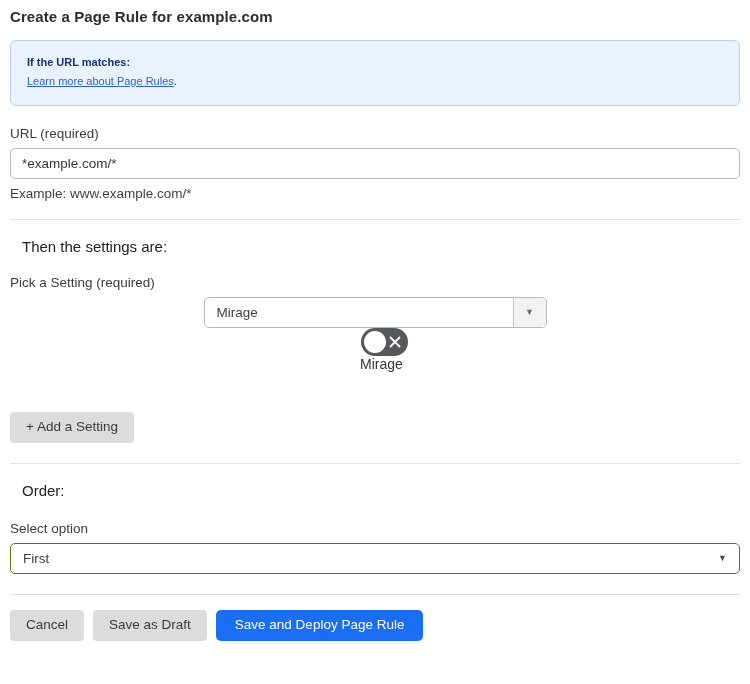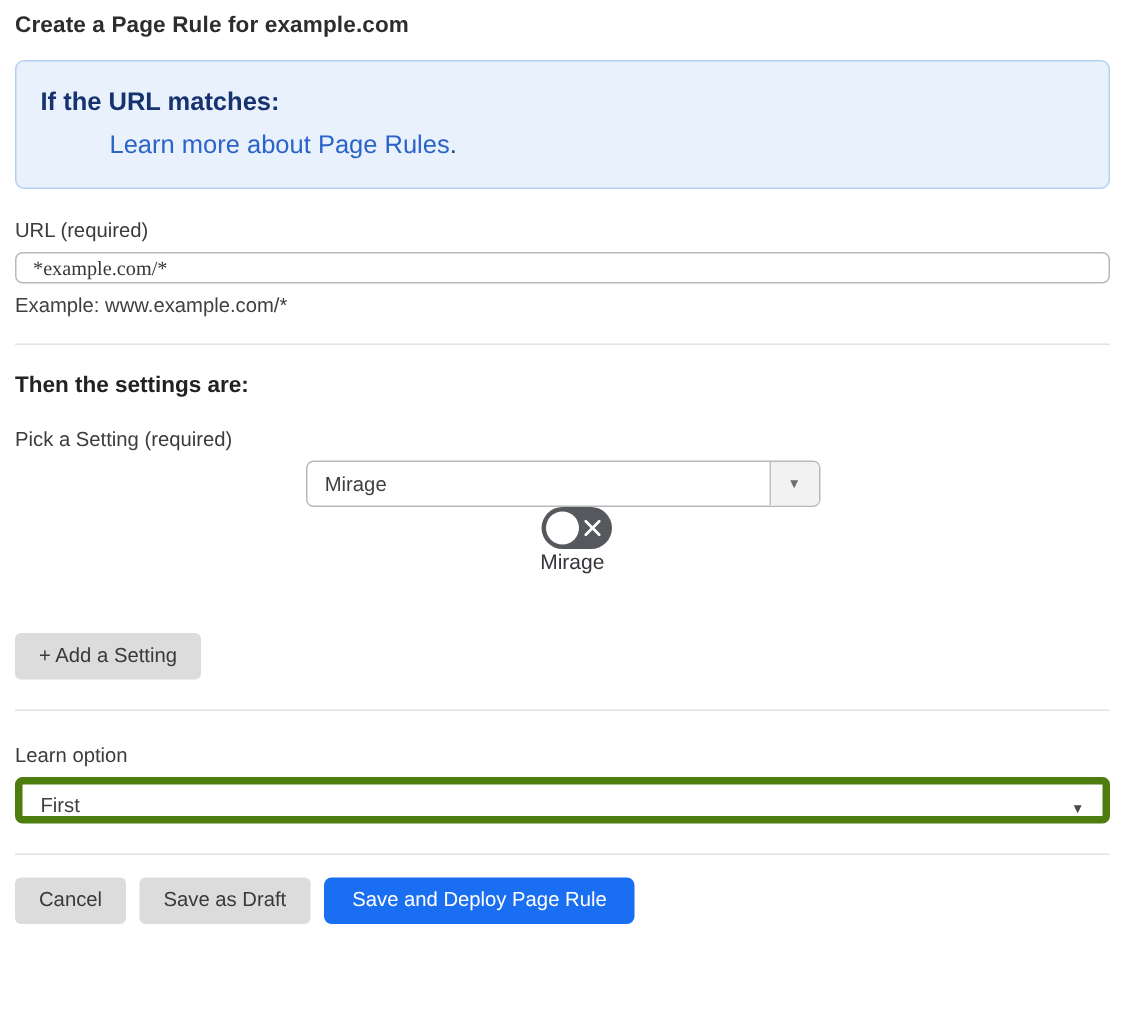--- a/index.html
+++ b/index.html
@@ -17,66 +17,66 @@
     color: #2d2d2d;
     margin: 0 0 15px 0;
     letter-spacing: 0.1px;
   }
 
   .info-box {
     background: #e9f1fc;
     border: 1px solid #b6d0f2;
     border-radius: 6px;
     padding: 12px 4px 14px 16px;
-    font-size: 17px;
+    font-size: 11px;
     line-height: 1.72;
     color: #1e3d7b;
   }
   .info-heading { font-weight: 700; color: #17336f; }
   .info-body { color: #1e3d7b; max-width: 680px; }
-  .info-link { color: #2b63c9; cursor: pointer; margin-left: 46px; }
+  .info-link { color: #2b63c9; text-decoration: underline; cursor: pointer; }
   .info-period { color: #1e3d7b; }
 
   .field-label {
     display: block;
     font-size: 13.5px;
     color: #3c3c3c;
     margin: 20px 0 7px 0;
   }
 
   .text-input {
     width: 100%;
-    height: 21px;
+    height: 31px;
     border: 1px solid #b9b9b9;
     border-radius: 5px;
     padding: 0 11px;
     font-size: 13.5px;
     color: #363636;
-    font-family: Liberation Serif, serif;
+    font-family: Liberation Sans, sans-serif;
     outline: none;
     background: #fff;
   }
 
   .helper-text {
     font-size: 13.5px;
     color: #3f3f3f;
     margin-top: 7px;
   }
 
   hr.divider {
     border: none;
     border-top: 1px solid #e2e2e2;
     margin: 18px 0;
   }
 
   .section-heading {
     font-size: 15px;
-    font-weight: 700;
+    font-weight: 400;
     color: #222;
-    margin: 0;
+    margin: 12px;
   }
 
   .setting-row {
     display: flex;
     align-items: center;
     margin-top: 7px;
     flex-direction: column;
   }
 
   .select-composite {
@@ -164,25 +164,25 @@
     background: #1a6ef2;
     color: #ffffff;
     border-radius: 5px;
     padding: 8px 19px;
   }
   .add-setting-btn { margin-top: 40px; }
 
   .select-full {
     width: 100%;
     height: 31px;
-    border: 5px solid #4d7c0f;
+    border: 1px solid #4d7c0f;
     border-radius: 5px;
     background: #fff;
     display: flex;
-    align-items: flex-end;
+    align-items: center;
     justify-content: space-between;
     padding: 0 12px;
     font-size: 13.5px;
     color: #3f3f3f;
     cursor: pointer;
   }
 
   .order-helper {
     font-size: 14px;
     color: #3d3d3d;
@@ -235,22 +235,23 @@
         <line x1="10.5" y1="1.5" x2="1.5" y2="10.5" stroke="#ffffff" stroke-width="1.8" stroke-linecap="round"></line>
       </svg>
     </div>
     <span class="toggle-label">Mirage</span>
   </div>
 
   <button class="btn btn-gray add-setting-btn">+ Add a Setting</button>
 
   <hr class="divider" style="margin-top:20px;">
 
-
-  <label class="field-label" style="margin-top:22px;">Learn option</label>
+  <h2 class="section-heading">Order:</h2>
+
+  <label class="field-label" style="margin-top:22px;">Select option</label>
 
   <div class="select-full">
     <span>First</span>
     <span class="caret dark">▼</span>
   </div>
 
 
   <hr class="divider" style="margin-top:20px; margin-bottom:0;">
 
   <div class="footer-row">

